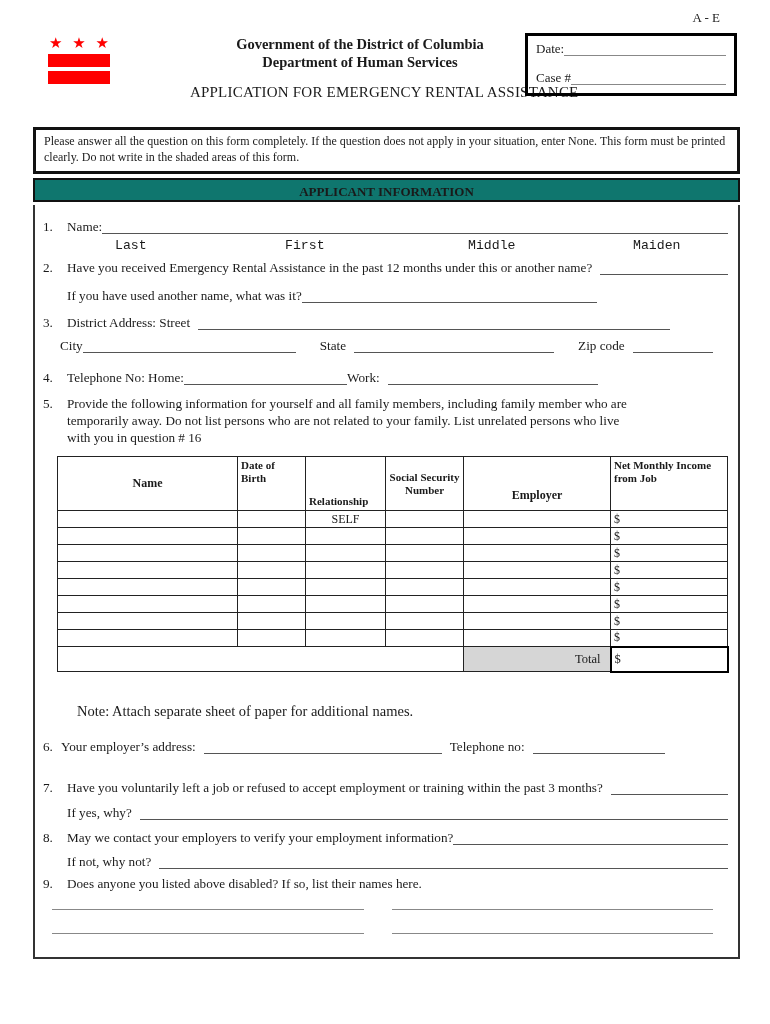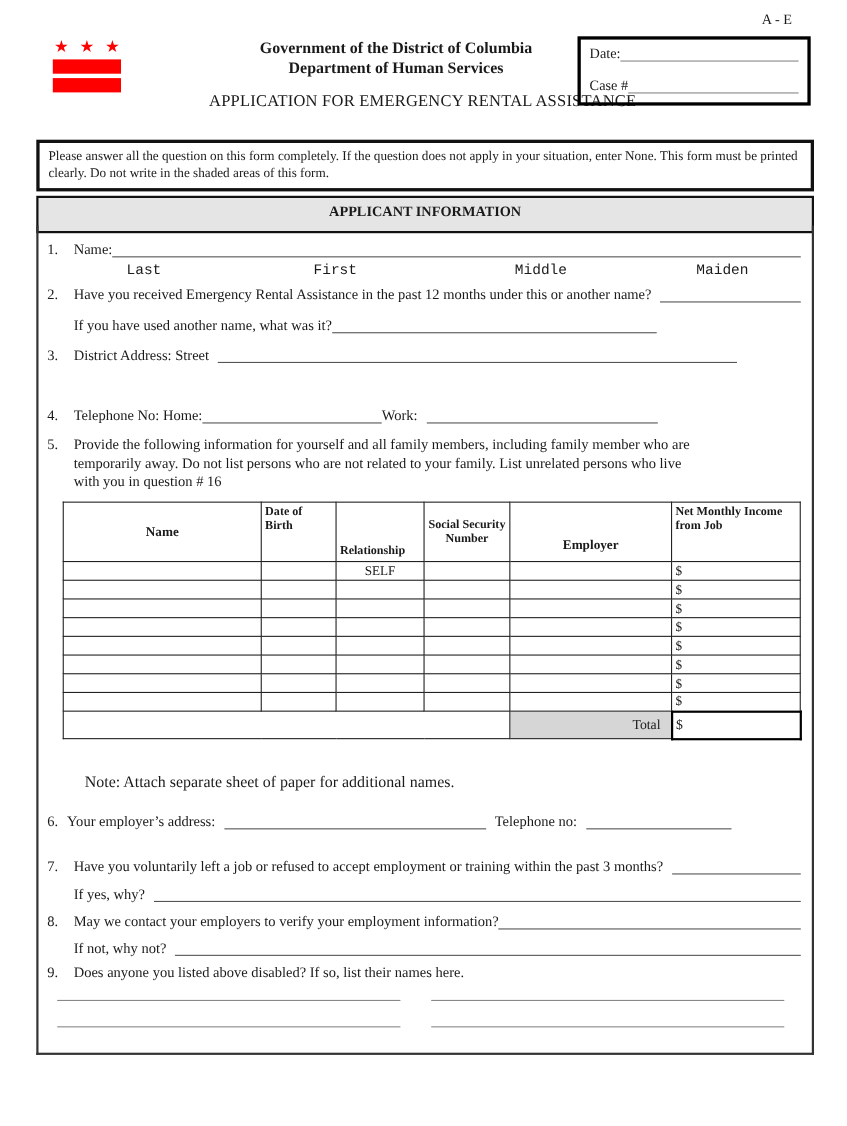--- a/index.html
+++ b/index.html
@@ -14,22 +14,22 @@
   .org{position:absolute;left:190px;top:36px;width:340px;text-align:center;}
   .org .l1,.org .l2{font-weight:bold;font-size:14.5px;line-height:1.22;}
   .org .ft{margin-top:13px;font-size:15px;letter-spacing:.2px;white-space:nowrap;}
   .datebox{position:absolute;left:525px;top:33px;width:212px;height:63px;border:3px solid #000;
            box-sizing:border-box;padding:5px 8px 7px 8px;display:flex;flex-direction:column;justify-content:space-between;}
   .db-row{display:flex;align-items:baseline;font-size:13px;}
 
   
   .instructions{position:absolute;left:33px;top:127px;width:707px;height:47px;box-sizing:border-box;
                 border:3px solid #111;padding:4px 8px;font-size:12px;line-height:1.33;}
-  .sectionbar{position:absolute;left:33px;top:178px;width:707px;height:34px;box-sizing:border-box;
-              background:#e5e5e5;border:2px solid #111;text-align:center;font-weight:bold;
+  .sectionbar{position:absolute;left:33px;top:178px;width:707px;height:24px;box-sizing:border-box;
+              background:#0f766e;border:2px solid #111;text-align:center;font-weight:bold;
               font-size:13px;line-height:23px;}
   .mainbox{position:absolute;left:33px;top:205px;width:707px;height:754px;box-sizing:border-box;
            border:2px solid #333;border-top:none;}
 
   
   .m{position:absolute;font-family:Liberation Mono, monospace;}
   .qrow{position:absolute;display:flex;align-items:baseline;font-size:13.2px;}
   .qnum{flex:none;width:24px;}
   .qtxt{white-space:nowrap;}
   .fl{flex:1;min-width:28px;border-bottom:1px solid #555;height:.95em;align-self:flex-end;margin-bottom:1px;}
@@ -119,20 +119,32 @@
       <span class="qtxt">If you have used another name, what was it?</span>
       <span class="fl"></span>
     </div>
 
     <div class="qrow" style="top:110px;left:8px;right:68px;">
       <span class="qnum">3.</span>
       <span class="qtxt">District Address:  Street</span>
       <span class="gap8"></span>
       <span class="fl"></span>
     </div>
+    <div class="qrow" style="top:133px;left:25px;right:25px;">
+      <span class="qtxt">City</span>
+      <span class="fl fx" style="width:213px;"></span>
+      <span class="gap24"></span>
+      <span class="qtxt">State</span>
+      <span class="gap8"></span>
+      <span class="fl fx" style="width:200px;"></span>
+      <span class="gap24"></span>
+      <span class="qtxt">Zip code</span>
+      <span class="gap8"></span>
+      <span class="fl"></span>
+    </div>
 
     <div class="qrow" style="top:165px;left:8px;right:140px;">
       <span class="qnum">4.</span>
       <span class="qtxt">Telephone No:  Home:</span>
       <span class="fl fx" style="width:163px;"></span>
       <span class="qtxt">Work:</span>
       <span class="gap8"></span>
       <span class="fl"></span>
     </div>
 

